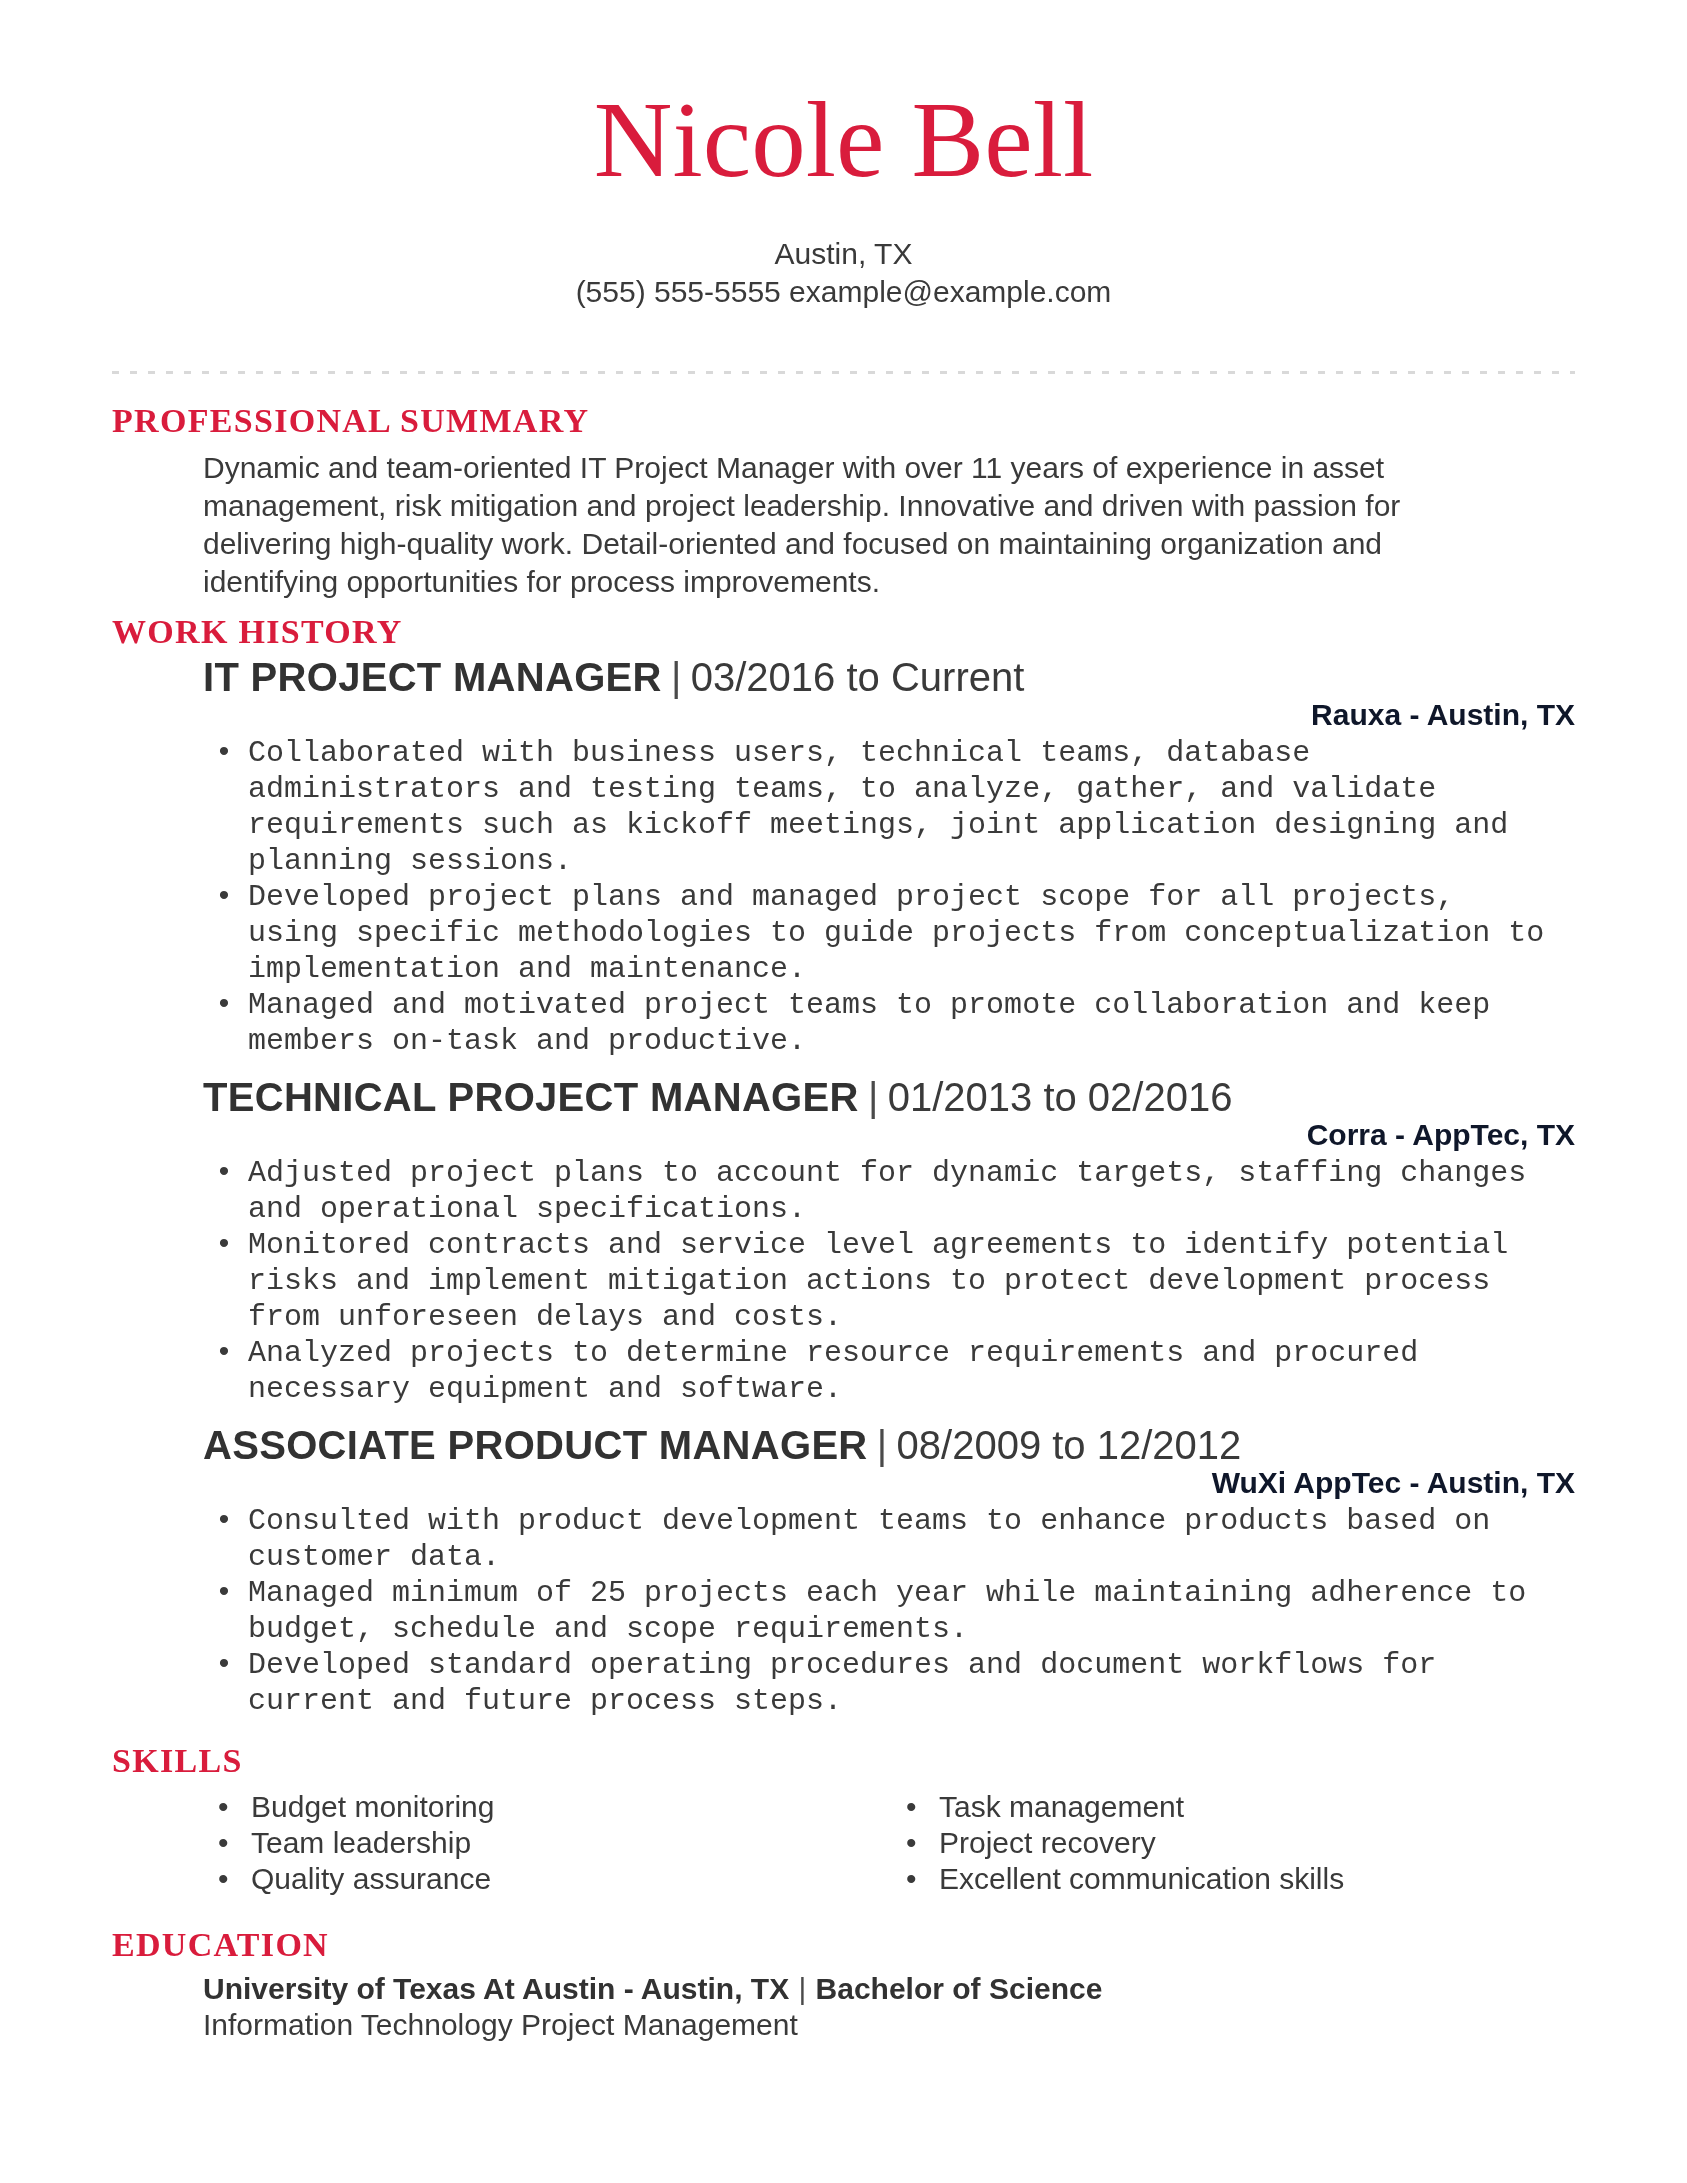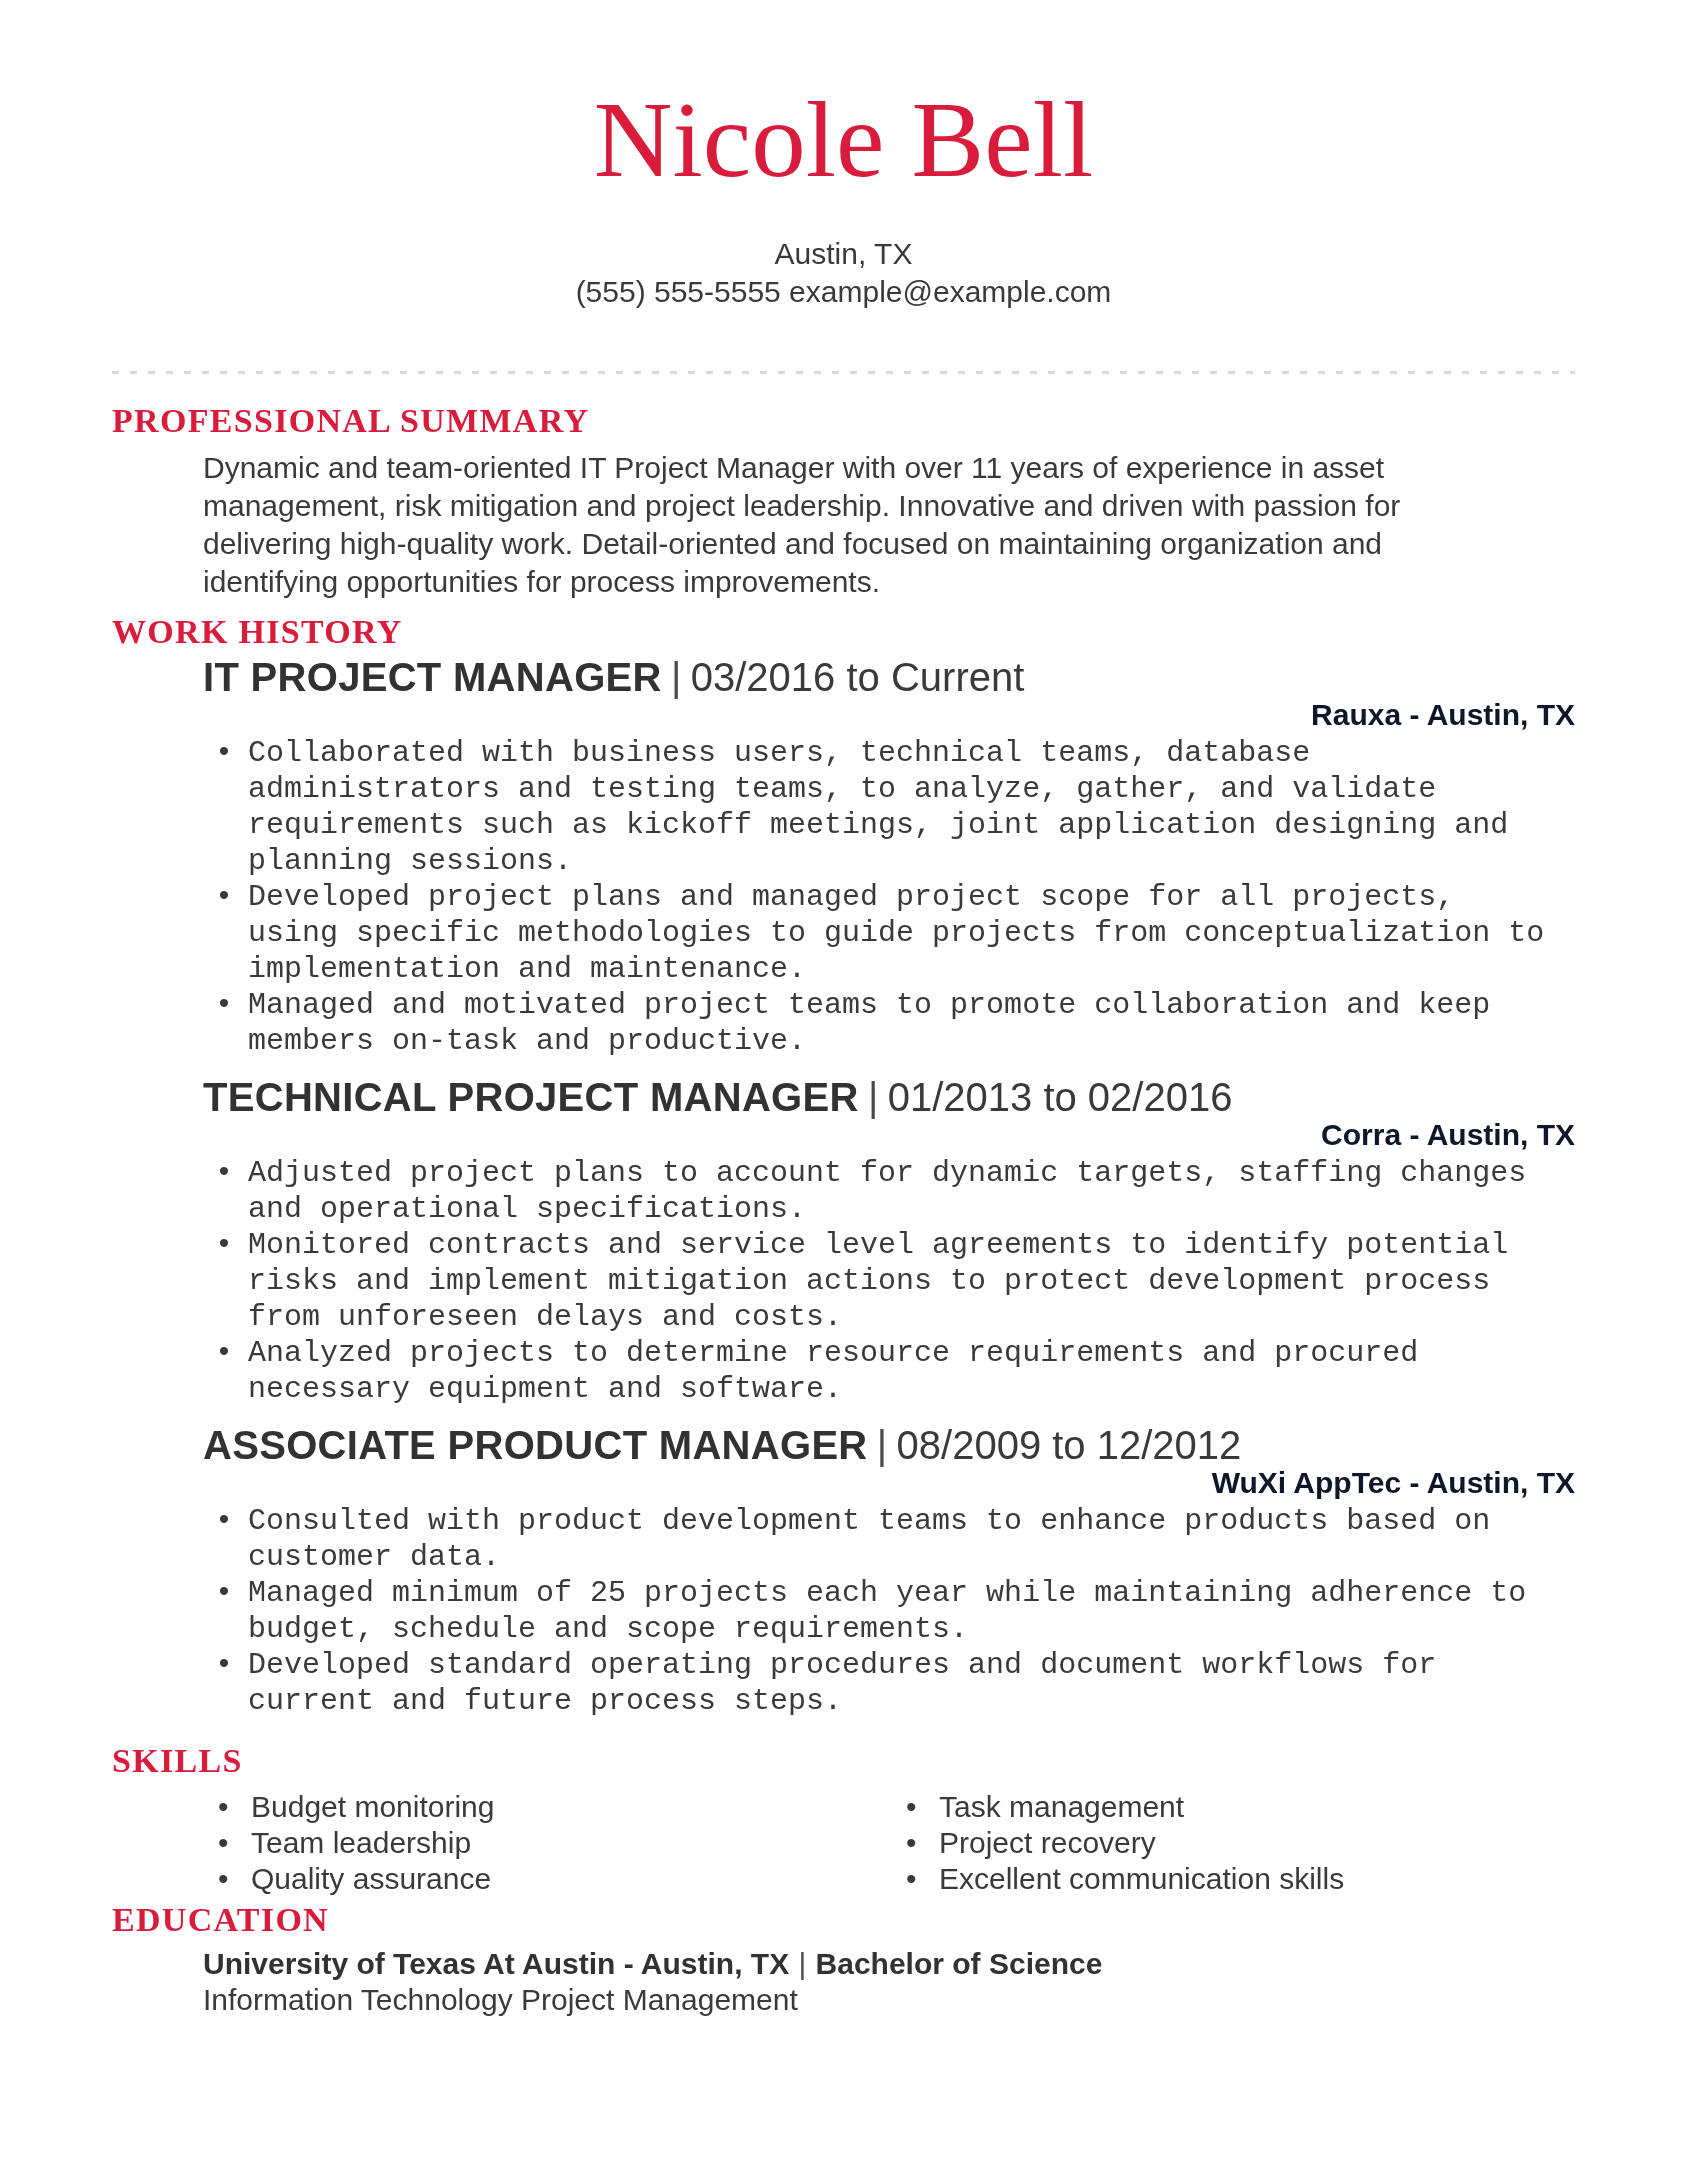--- a/index.html
+++ b/index.html
@@ -37,21 +37,21 @@
     font-family: "Liberation Serif", serif;
     font-weight: 700;
     font-size: 34px;
     line-height: 37px;
     letter-spacing: 1.3px;
     color: #d91c3c;
   }
   .sec-summary h2 { margin-top: 28px; }
   .sec-work h2    { margin-top: 12px; }
   .sec-skills h2  { margin-top: 22.5px; }
-  .sec-edu h2     { }
+  .sec-edu h2     { margin-top: 25px; }
 
   
   p.summary {
     margin: 10.6px 0 0 91px;
     max-width: 1317px;
     font-size: 30px;
     line-height: 38px;
   }
 
   
@@ -109,21 +109,21 @@
         <li>Collaborated with business users, technical teams, database administrators and testing teams, to analyze, gather, and validate requirements such as kickoff meetings, joint application designing and planning sessions.</li>
         <li>Developed project plans and managed project scope for all projects, using specific methodologies to guide projects from conceptualization to implementation and maintenance.</li>
         <li>Managed and motivated project teams to promote collaboration and keep members on-task and productive.</li>
       </ul>
     </div>
 
     <div class="job">
       <div class="job-title-line">
         <span class="job-title">TECHNICAL PROJECT MANAGER</span><span class="pipe">|</span><span class="job-dates">01/2013 to 02/2016</span>
       </div>
-      <div class="company">Corra - Austin, TX</div>
+      <div class="company">Corra - AppTec, TX</div>
       <ul class="bullets">
         <li>Adjusted project plans to account for dynamic targets, staffing changes and operational specifications.</li>
         <li>Monitored contracts and service level agreements to identify potential risks and implement mitigation actions to protect development process from unforeseen delays and costs.</li>
         <li>Analyzed projects to determine resource requirements and procured necessary equipment and software.</li>
       </ul>
     </div>
 
     <div class="job">
       <div class="job-title-line">
         <span class="job-title">ASSOCIATE PRODUCT MANAGER</span><span class="pipe">|</span><span class="job-dates">08/2009 to 12/2012</span>

